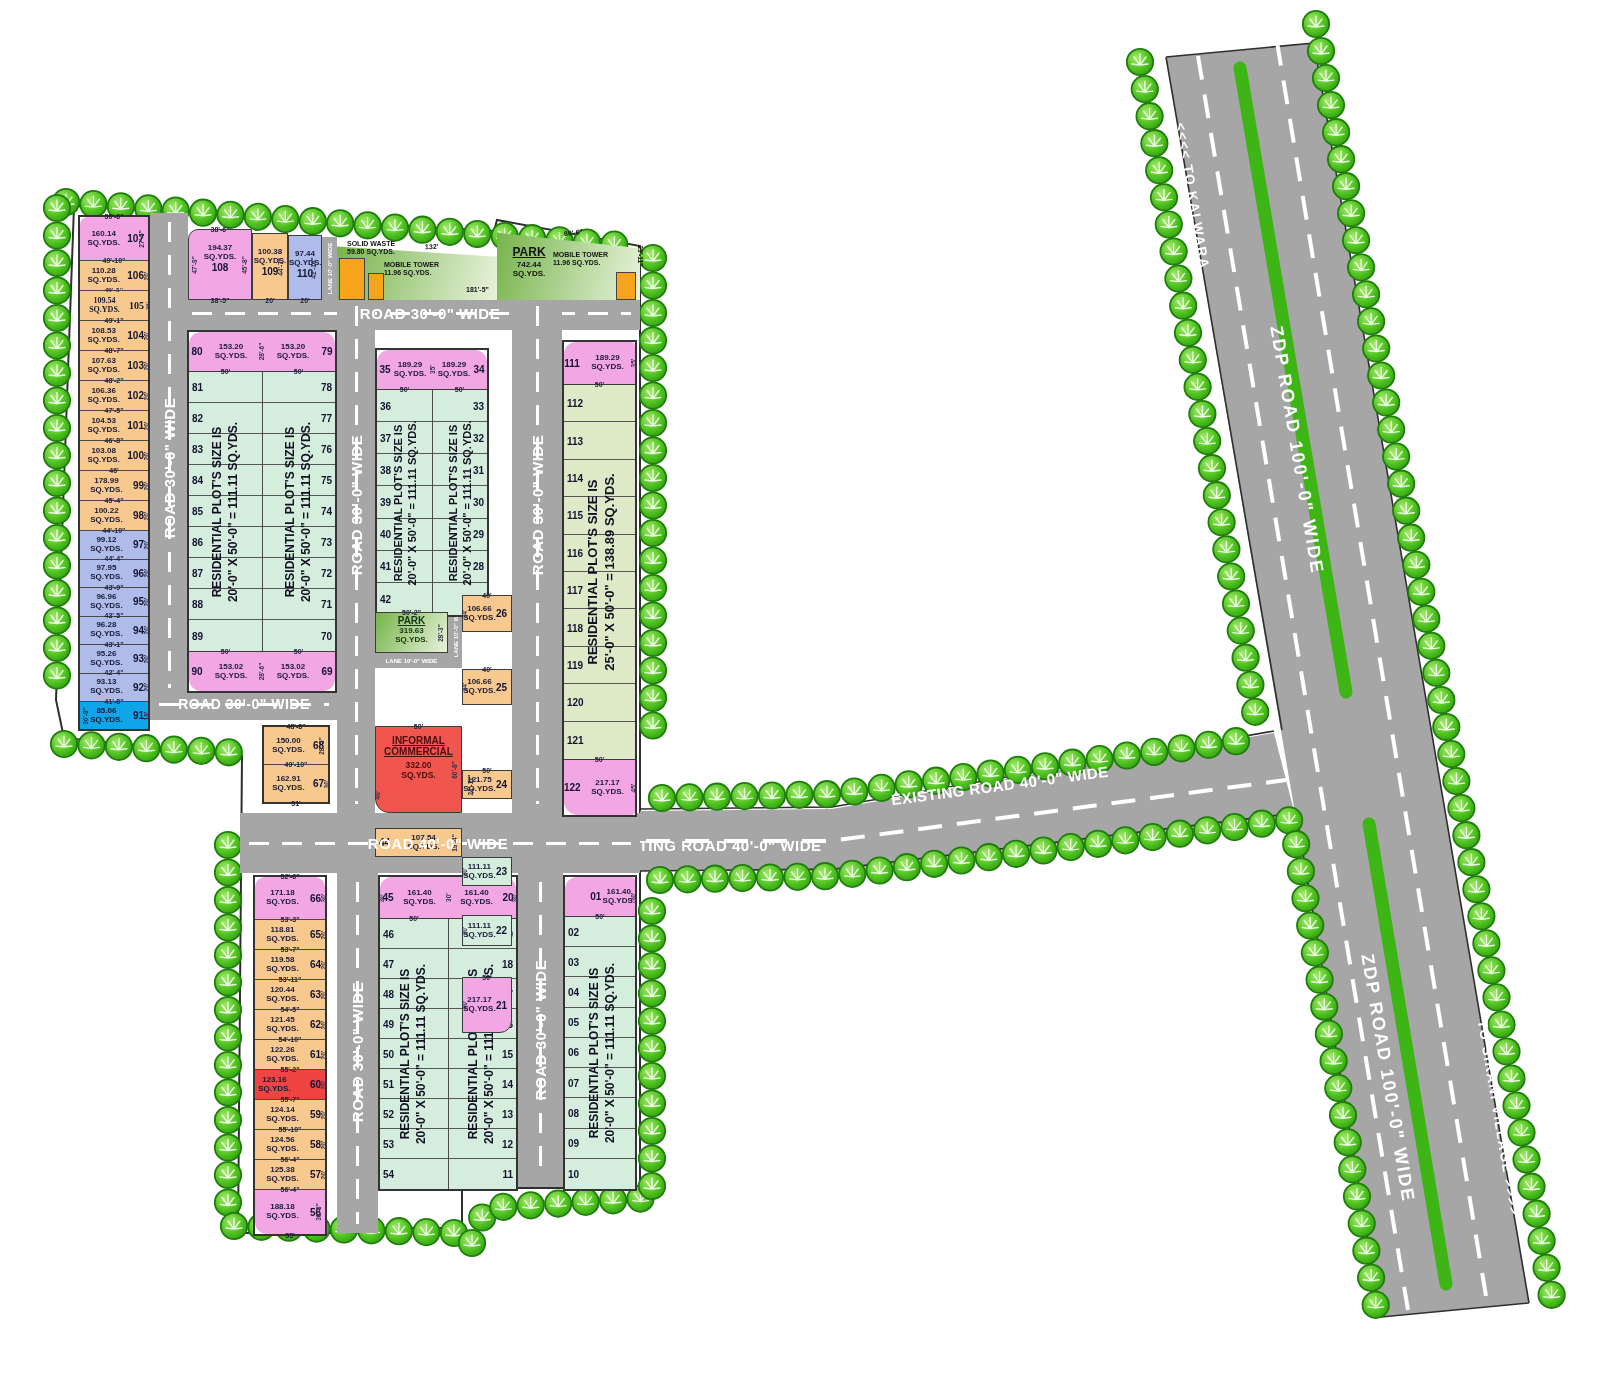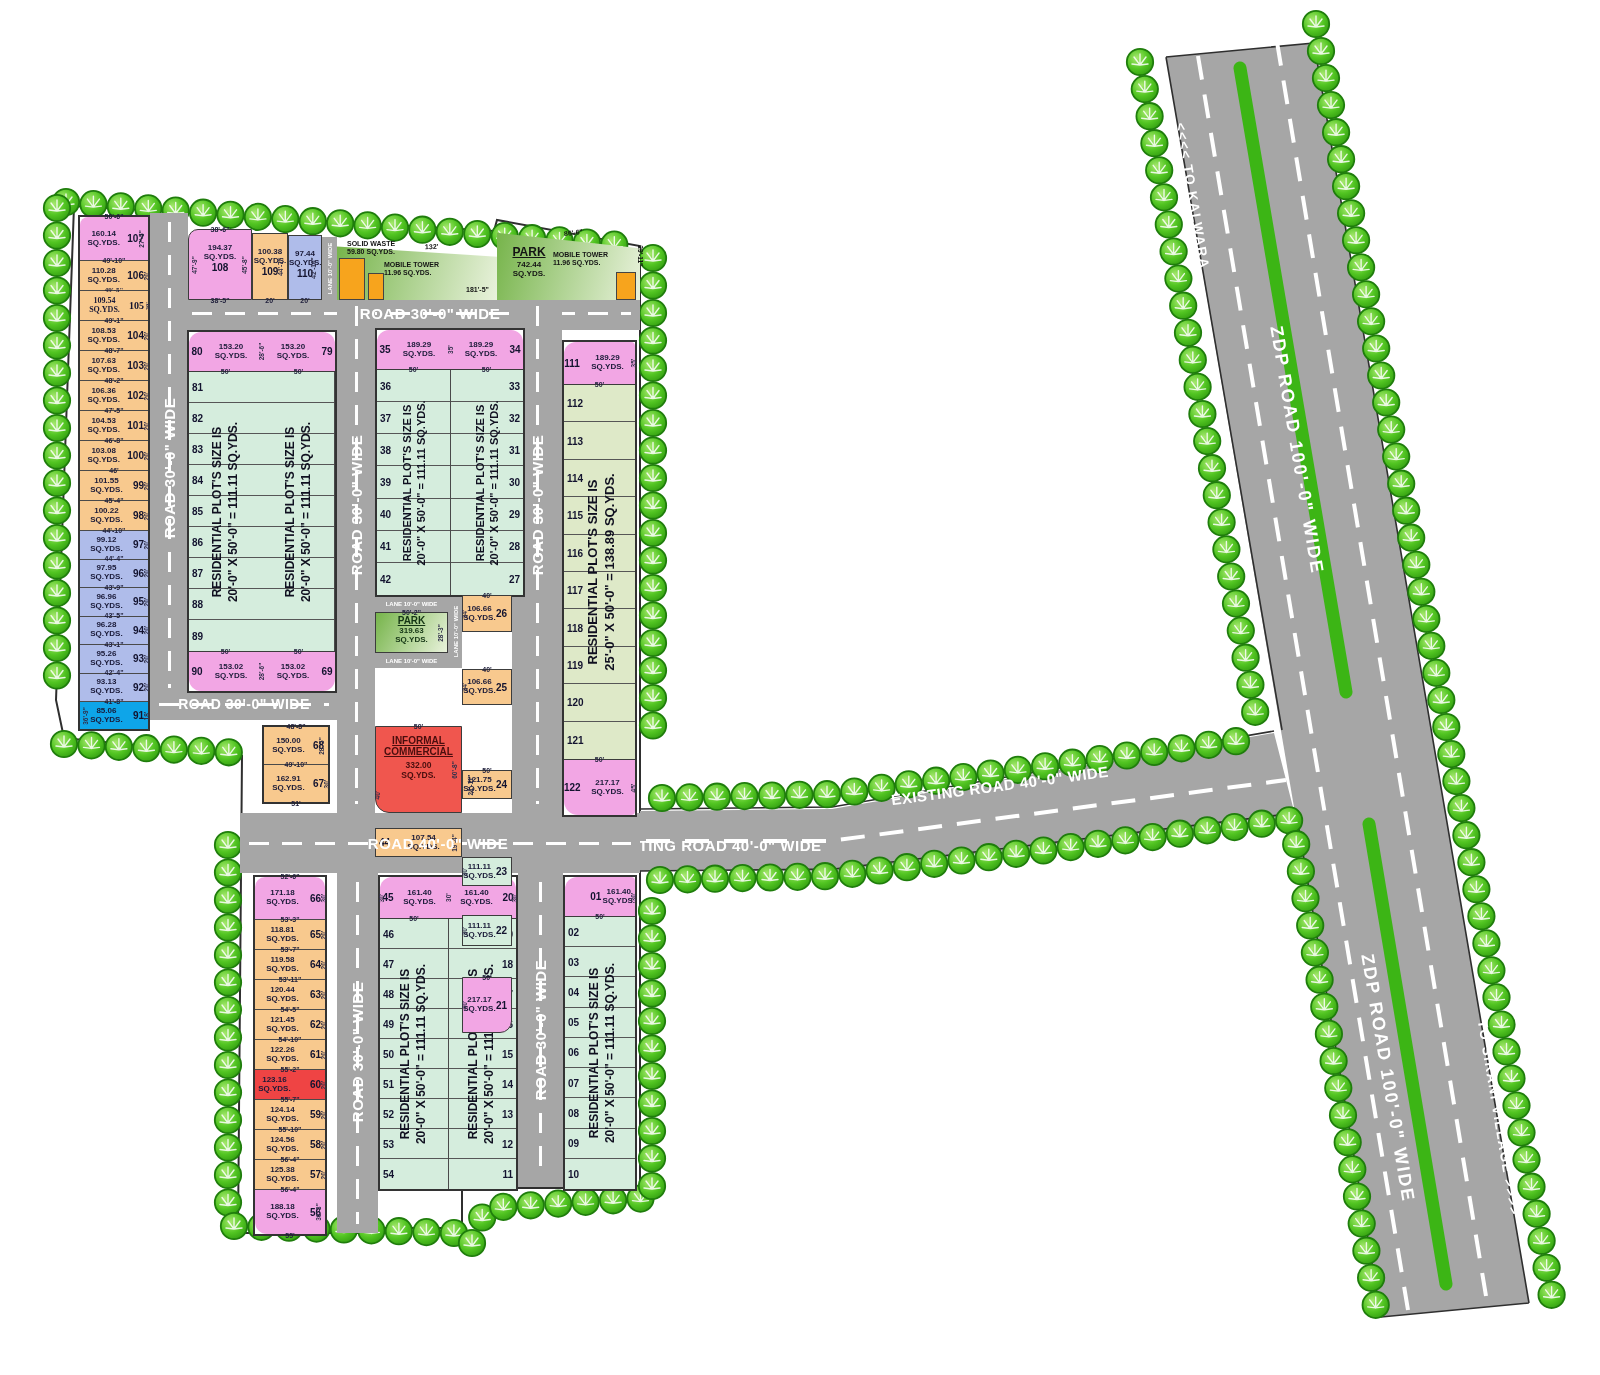--- a/index.html
+++ b/index.html
@@ -483,21 +483,21 @@
           <div class="parea stack">
             <div>103.08</div>
             <div>SQ.YDS.</div>
           </div>
           <div class="pnum">100</div>
           <div class="tickR">20'</div>
         </div>
         <div class="prow" style="height: 30px; background: rgb(248, 201, 142);">
           <div class="dim">46'</div>
           <div class="parea stack">
-            <div>101.55</div>
+            <div>178.99</div>
             <div>SQ.YDS.</div>
           </div>
           <div class="pnum">99</div>
           <div class="tickR">20'</div>
         </div>
         <div class="prow" style="height: 30px; background: rgb(248, 201, 142);">
           <div class="dim">45'-4"</div>
           <div class="parea stack">
             <div>100.22</div>
             <div>SQ.YDS.</div>
@@ -738,20 +738,49 @@
               <div class="numL">88</div>
             </div>
             <div class="bdrow last" style="height: 31px; padding-left: 8px;">
               <div class="numL">89</div>
             </div>
           </div>
           <div class="rotlbl" style="left: 25%; top: 50%; font-size: 12px;">
             <div>RESIDENTIAL PLOT'S SIZE IS</div>
             <div>20'-0" X 50'-0" = 111.11 SQ.YDS.</div>
           </div>
+          <div class="pcol">
+            <div class="bdrow" style="height: 31px;">
+              <div class="numR">78</div>
+            </div>
+            <div class="bdrow" style="height: 31px;">
+              <div class="numR">77</div>
+            </div>
+            <div class="bdrow" style="height: 31px;">
+              <div class="numR">76</div>
+            </div>
+            <div class="bdrow" style="height: 31px;">
+              <div class="numR">75</div>
+            </div>
+            <div class="bdrow" style="height: 31px;">
+              <div class="numR">74</div>
+            </div>
+            <div class="bdrow" style="height: 31px;">
+              <div class="numR">73</div>
+            </div>
+            <div class="bdrow" style="height: 31px;">
+              <div class="numR">72</div>
+            </div>
+            <div class="bdrow" style="height: 31px;">
+              <div class="numR">71</div>
+            </div>
+            <div class="bdrow last" style="height: 31px;">
+              <div class="numR">70</div>
+            </div>
+          </div>
           <div class="rotlbl" style="left: 75%; top: 50%; font-size: 12px;">
             <div>RESIDENTIAL PLOT'S SIZE IS</div>
             <div>20'-0" X 50'-0" = 111.11 SQ.YDS.</div>
           </div>
         </div>
         <div class="phead pfoot" style="height: 40px; background: rgb(242, 166, 228); border-radius: 0px 0px 12px 12px;">
           <div class="hnum">90</div>
           <div class="parea stack harea">
             <div>153.02</div>
             <div>SQ.YDS.</div>
@@ -761,21 +790,21 @@
           </div>
           <div class="parea stack harea">
             <div>153.02</div>
             <div>SQ.YDS.</div>
           </div>
           <div class="hnum">69</div>
           <div class="d50t" style="left: 25%;">50'</div>
           <div class="d50t" style="left: 75%;">50'</div>
         </div>
       </div>
-      <div style="position: absolute; left: 375px; top: 328px; width: 150px; z-index: 2; border: 2px solid rgb(51, 51, 51); background: rgb(255, 255, 255);">
+      <div style="position: absolute; left: 375px; top: 348px; width: 114px; z-index: 2; border: 2px solid rgb(51, 51, 51); background: rgb(255, 255, 255);">
         <div class="phead" style="height: 40px; background: rgb(242, 166, 228); border-radius: 12px 12px 0px 0px;">
           <div class="hnum">35</div>
           <div class="parea stack harea">
             <div>189.29</div>
             <div>SQ.YDS.</div>
           </div>
           <div class="hmid">
             <div class="midrot">35'</div>
           </div>
           <div class="parea stack harea">

